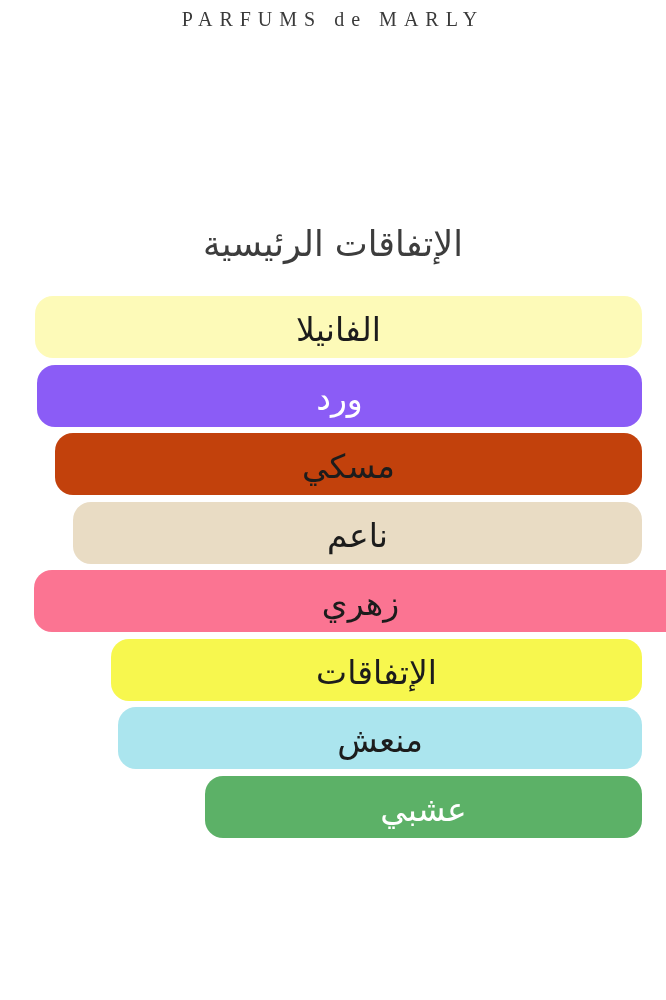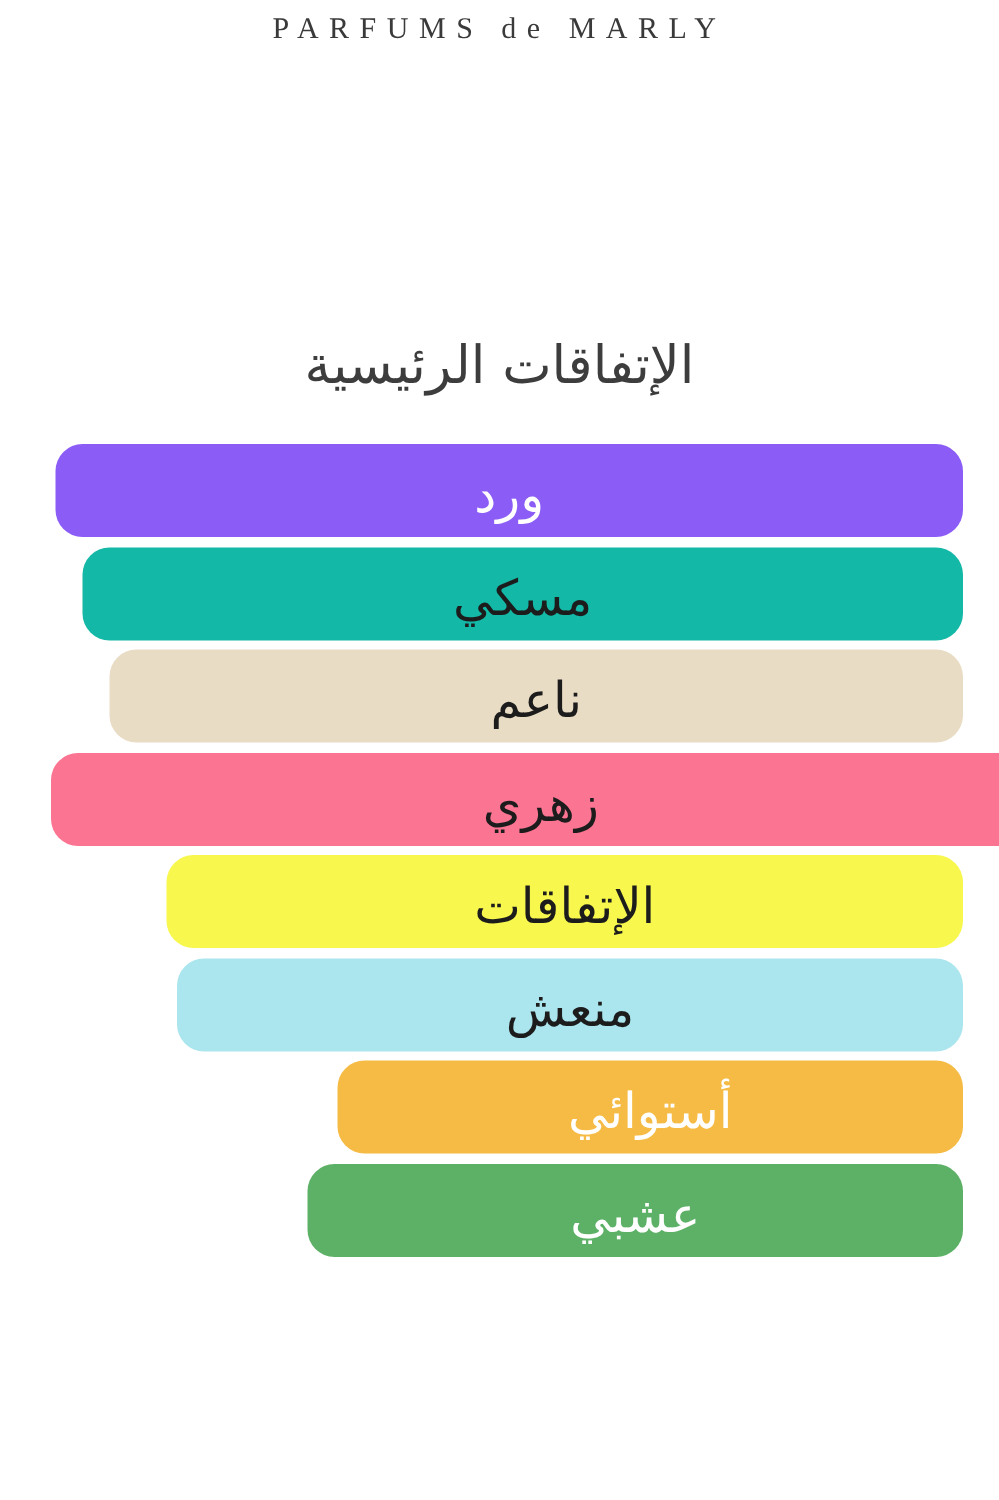--- a/index.html
+++ b/index.html
@@ -47,21 +47,21 @@
 </head>
 <body>
 
 <div class="brand">
   <div class="brand-name">PARFUMS de MARLY</div>
 </div>
 
 <h1 class="section-title" dir="rtl">الإتفاقات الرئيسية</h1>
 
 <div class="accords">
+    <div class="accord" style="width: 607px; background: rgb(253, 250, 184); color: rgb(28, 28, 28);">الفانيلا</div>
     <div class="accord" style="width: 605px; background: #8b5cf6; color: rgb(255, 255, 255);">ورد</div>
-    <div class="accord" style="width: 587px; background: #14b8a6; color: rgb(28, 28, 28);">مسكي</div>
+    <div class="accord" style="width: 587px; background: #c2410c; color: rgb(28, 28, 28);">مسكي</div>
     <div class="accord" style="width: 569px; background: rgb(233, 220, 196); color: rgb(28, 28, 28);">ناعم</div>
     <div class="accord" style="width: 653px; background: rgb(251, 116, 146); color: rgb(28, 28, 28);">زهري</div>
     <div class="accord" style="width: 531px; background: rgb(247, 247, 78); color: rgb(28, 28, 28);">الإتفاقات</div>
     <div class="accord" style="width: 524px; background: rgb(171, 229, 238); color: rgb(28, 28, 28);">منعش</div>
-    <div class="accord" style="width: 417px; background: rgb(245, 187, 69); color: rgb(255, 255, 255);">أستوائي</div>
     <div class="accord" style="width: 437px; background: rgb(92, 177, 103); color: rgb(255, 255, 255);">عشبي</div>
   </div>
 
 </body></html>

